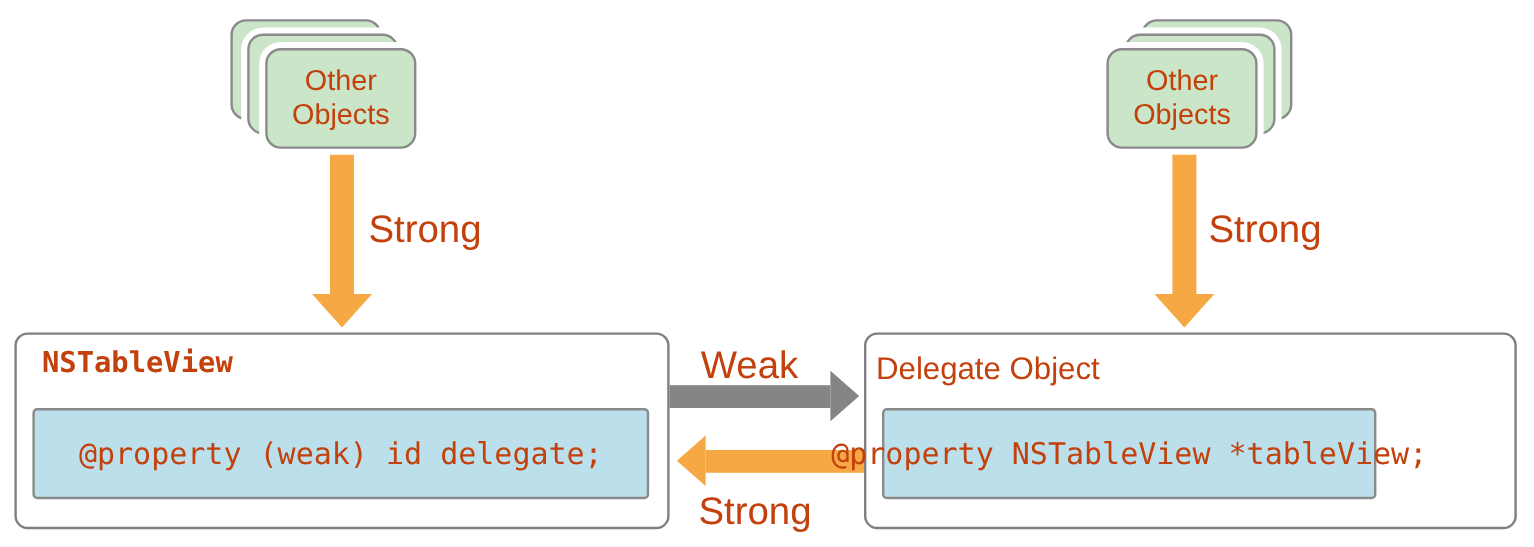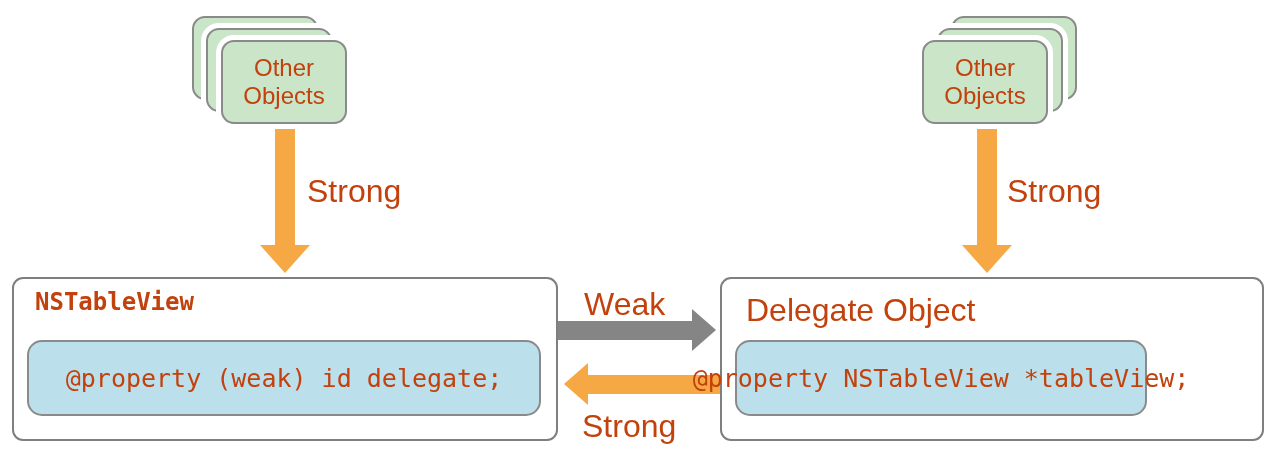--- a/index.html
+++ b/index.html
@@ -69,26 +69,26 @@
     background:#ffffff; border:2px solid #7f7f7f; border-radius:11px;
     box-sizing:border-box;
   }
   .box-left  { left:12px;  width:546px; }
   .box-right { left:720px; width:544px; }
   .box-title-mono {
     position:absolute; left:21px; top:9px;
     font-family:"DejaVu Sans Mono", monospace; font-size:24px; white-space:nowrap;font-weight:bold;
   }
   .box-title-sans {
-    position:absolute; left:24px; top:13px;
-    font-size:32px; white-space:nowrap;text-align:center;
+    position:absolute; left:8px; top:13px;
+    font-size:26px; white-space:nowrap;text-align:center;
   }
   .code-box {
     position:absolute; left:13px; top:61px; height:76px;
-    background:#bce0eb; border:2px solid #8a8a8a; border-radius:15px;
+    background:#bce0eb; border:2px solid #8a8a8a; border-radius:4px;
     box-sizing:border-box;
     display:flex; align-items:center; justify-content:center;
     font-family:"DejaVu Sans Mono", monospace; font-size:25px; white-space:nowrap;
   }
   .box-left  .code-box { width:514px; }
   .box-right .code-box { width:412px; }
 </style>
 </head>
 <body>
 

